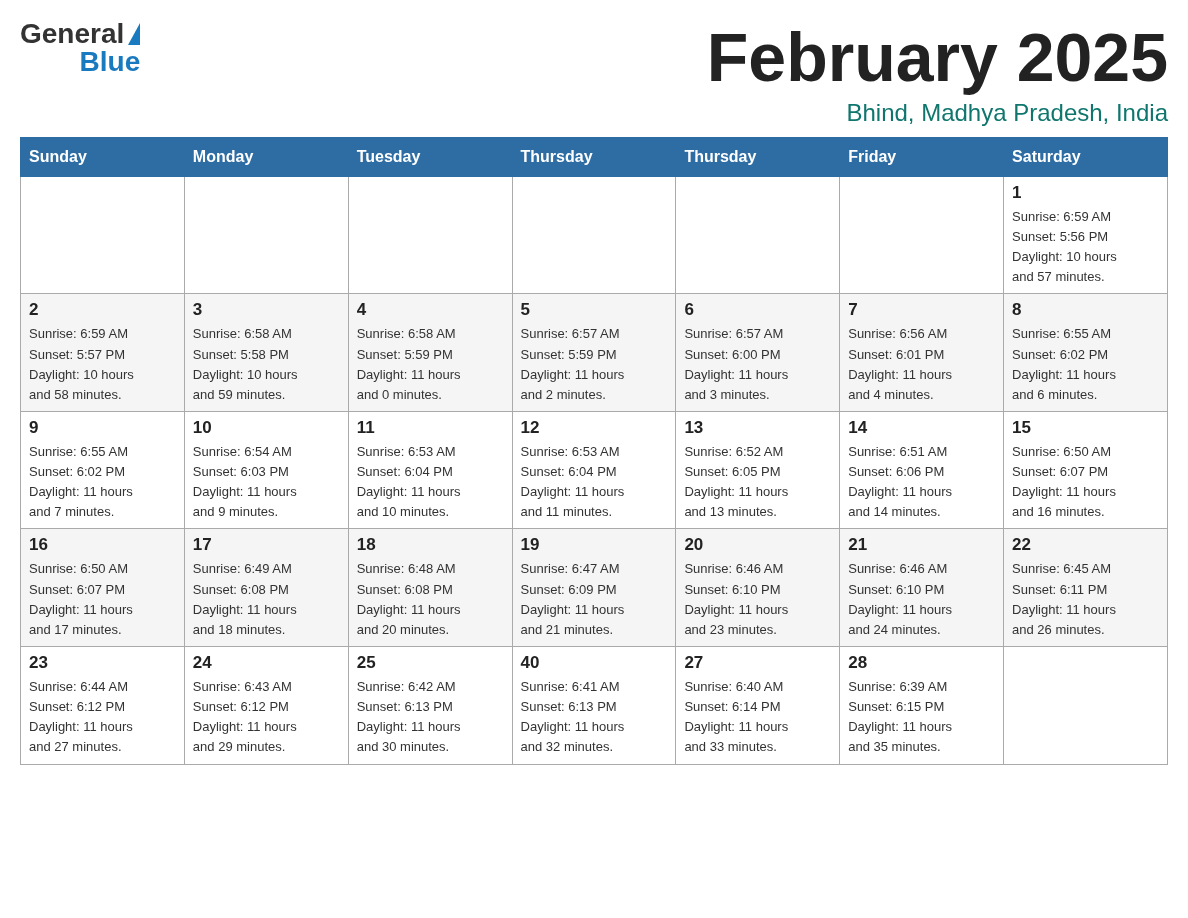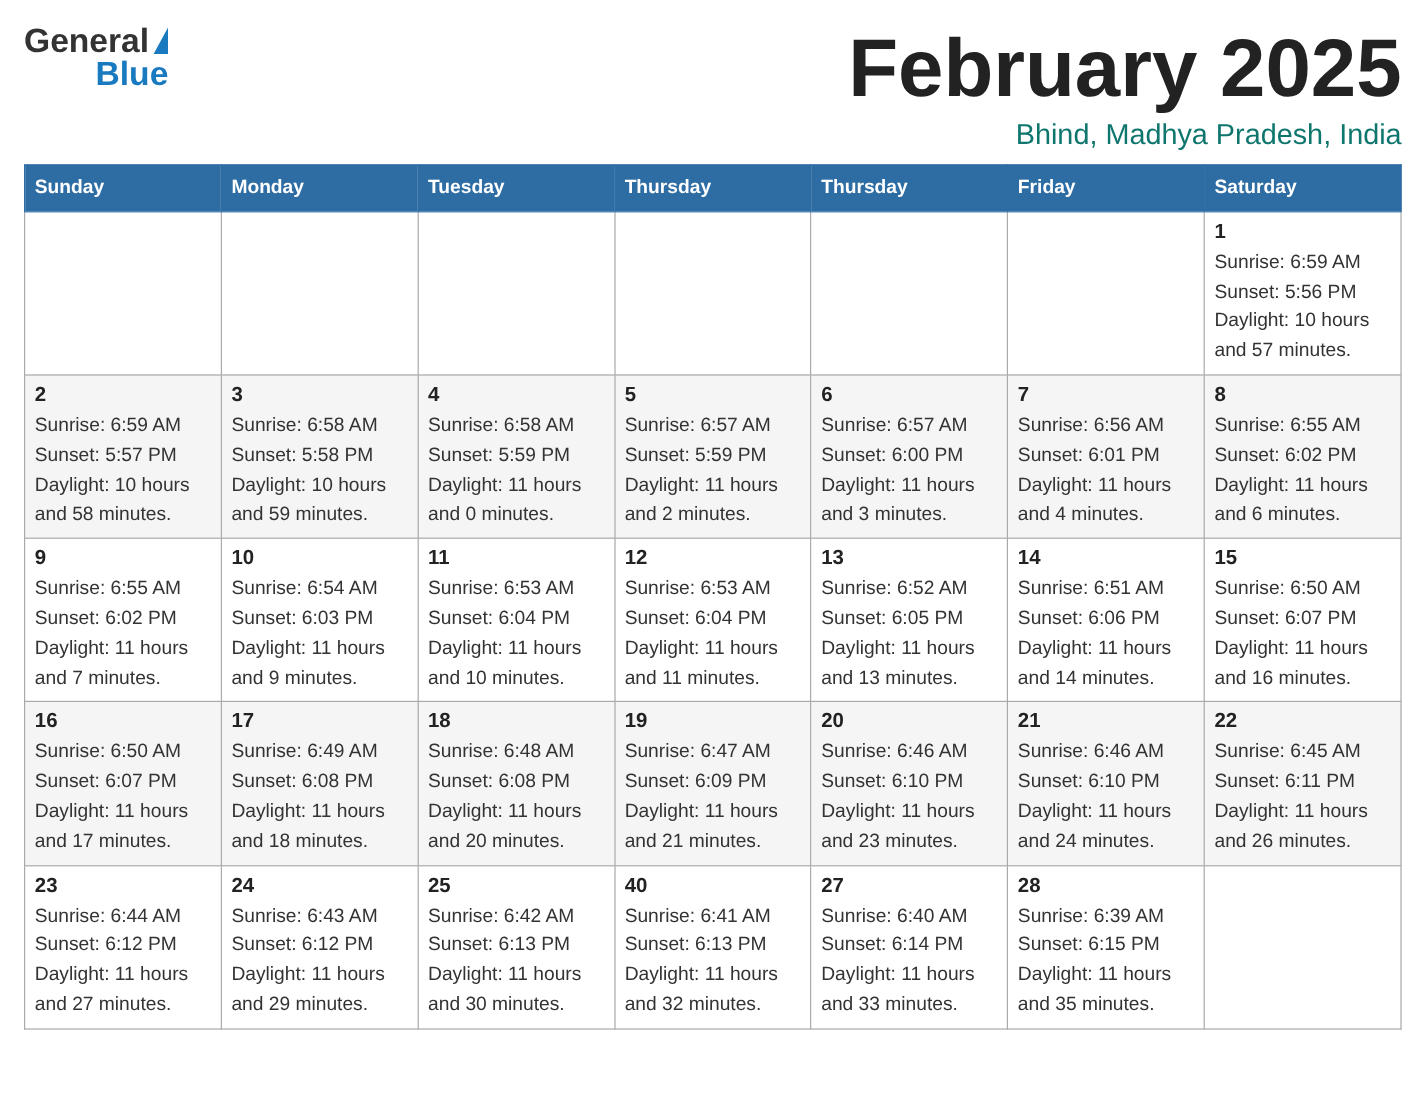--- a/index.html
+++ b/index.html
@@ -83,21 +83,21 @@
       height: 110px;
     }
     .day-number {
       font-size: 17px;
       font-weight: bold;
       color: #222;
       display: block;
       margin-bottom: 4px;
     }
     .day-info {
-      font-size: 16px;
+      font-size: 13px;
       color: #333;
       line-height: 1.55;
     }
     .empty-cell {
       background: #f9f9f9;
     }
     tbody tr:nth-child(odd) td {
       background-color: #fff;
     }
     tbody tr:nth-child(even) td {

